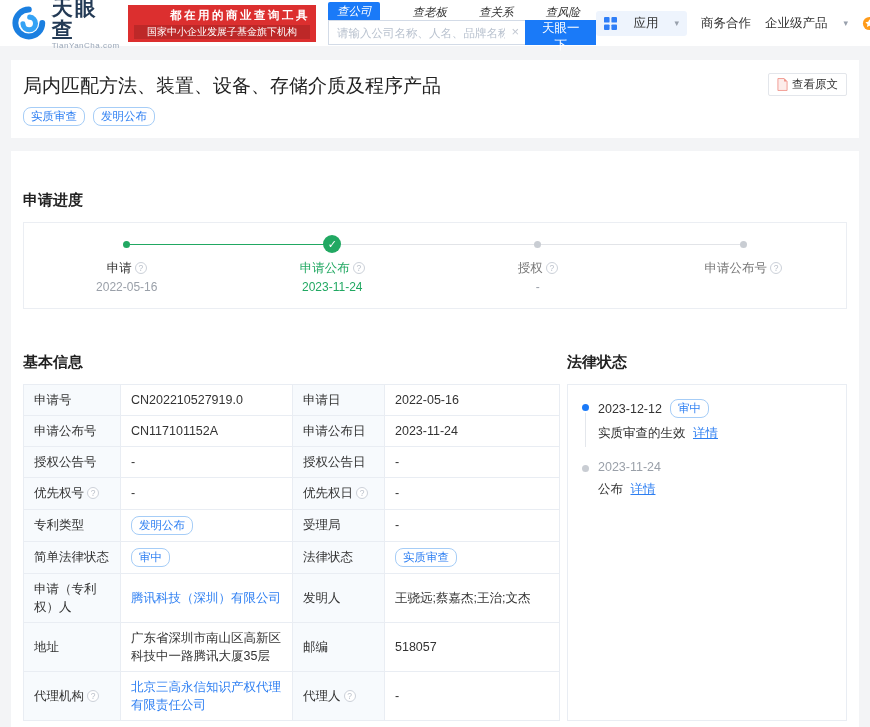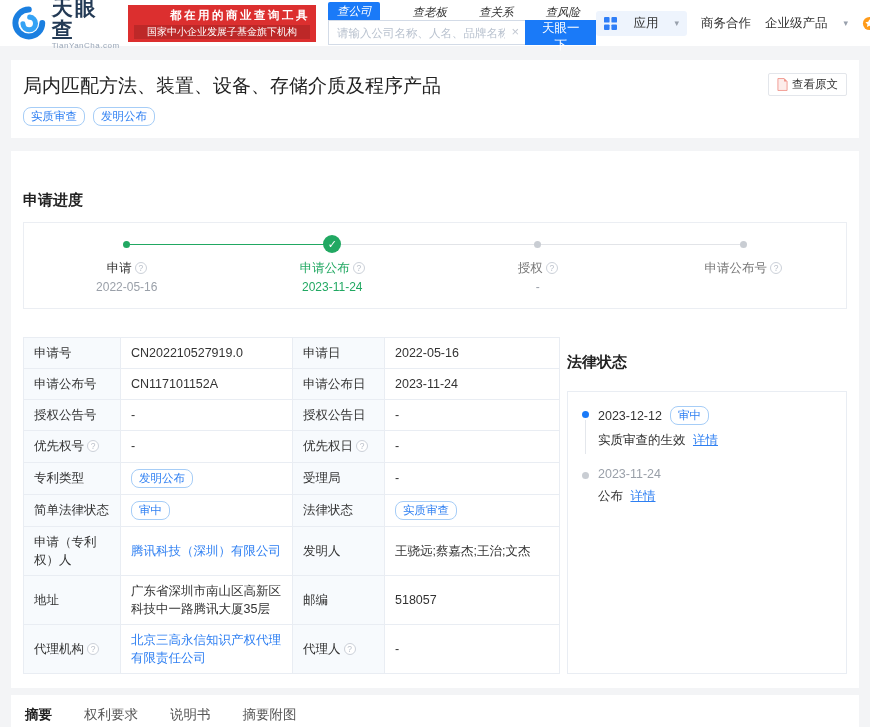--- a/index.html
+++ b/index.html
@@ -68,21 +68,21 @@
 
   
   .bi-wrap { display:flex; gap:8px; margin-top:16px; align-items:stretch; }
   .bi-left { width:536px; }
   .bi-right { flex:1; display:flex; flex-direction:column; }
   .bi-table { border-collapse:collapse; width:100%; margin-top:12px; table-layout:fixed; }
   .bi-table td { border:1px solid #e9edf3; font-size:12.5px; padding:6px 10px; line-height:1.45;
     vertical-align:middle; word-break:break-all; }
   .bi-table td.lbl { background:#f7fafd; color:#333; }
   .lnk { color:#2e7ff2; cursor:pointer; }
-  .ls-box { border:1px solid #e9edf3; margin-top:19px; padding:14px 14px; flex:1; }
+  .ls-box { border:1px solid #e9edf3; margin-top:12px; padding:14px 14px; flex:1; }
   .ls-item { position:relative; padding-left:16px; margin-bottom:18px; }
   .ls-item.first:after { content:""; position:absolute; left:3px; top:14px; height:34px; width:1px; background:#e4e7ec; }
   .ls-dot { position:absolute; left:0; top:5px; width:7px; height:7px; border-radius:50%; background:#c9cdd3; z-index:1; }
   .ls-dot.blue { background:#1a7af8; }
   .ls-head { display:flex; align-items:center; gap:8px; font-size:12.5px; color:#333; }
   .ls-head .muted { color:#9aa0a9; }
   .ls-desc { font-size:12.5px; color:#333; margin-top:7px; }
   .ls-desc .lnk { margin-left:4px;text-decoration:underline; }
 
   
@@ -204,20 +204,21 @@
             <span class="pg-dot pending"></span>
           </div>
         <div class="pg-label muted"><span>申请公布号</span><span class="help">?</span></div>
       </div>
     </div>
   </div>
 
   <div class="bi-wrap">
 
     <div class="bi-left">
+      <h3>基本信息</h3>
       <table class="bi-table">
         <colgroup>
             <col style="width:97px">
             <col style="width:172px">
             <col style="width:92px">
             <col style="width:175px">
           </colgroup>
         <tbody>
             <tr>
           <td class="lbl"><span>申请号</span></td>

